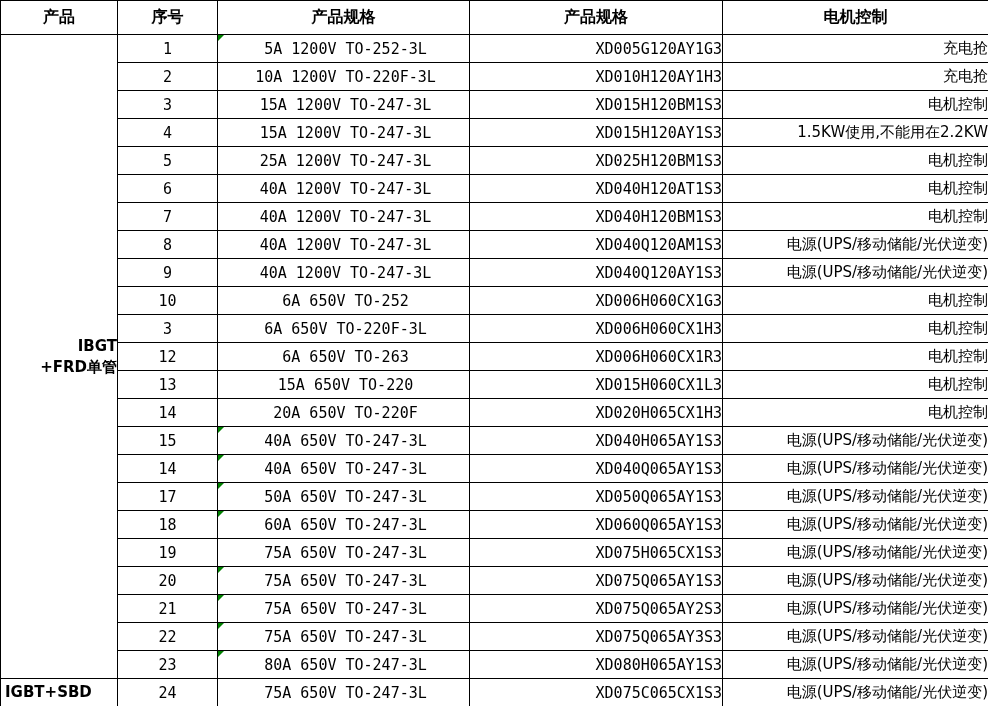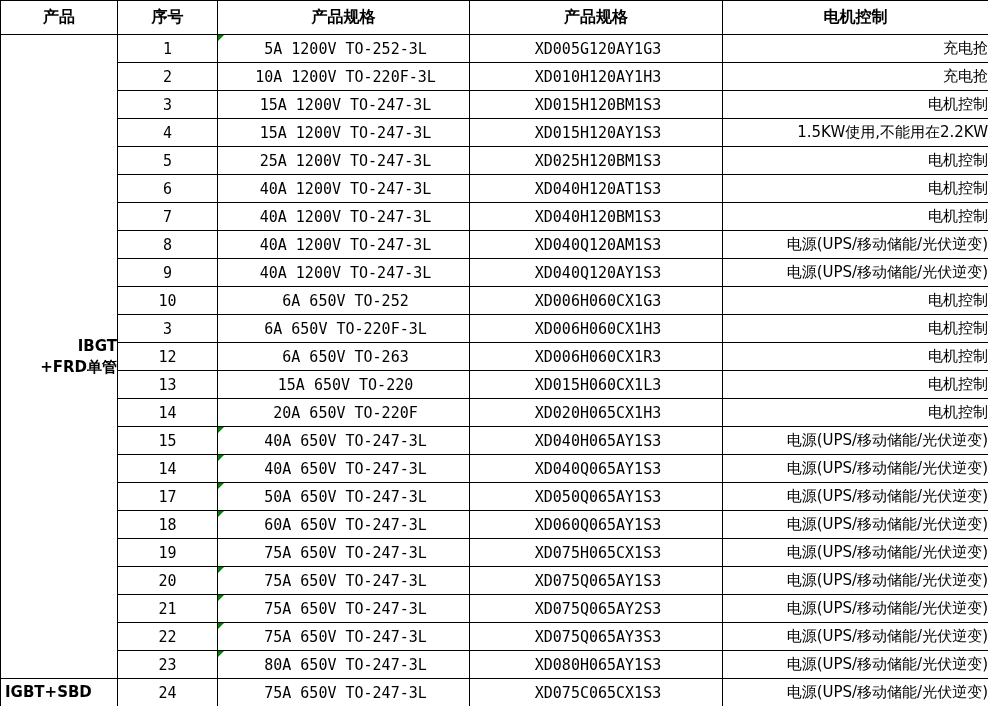--- a/index.html
+++ b/index.html
@@ -41,21 +41,21 @@
     font-weight: bold;
     font-size: 15px;
     white-space: pre-line;
     line-height: 1.4;
     font-family: "DejaVu Sans", sans-serif;
   }
   td.product.center { text-align: right; }
   td.product.left   { text-align: left; padding-left: 4px; }
   td.num  { text-align: center; }
   td.spec { text-align: center; padding-left: 4px; position: relative; }
-  td.part { text-align: center; padding-left: 4px; margin-left: 36px; }
+  td.part { text-align: right; padding-left: 4px; margin-left: 36px; }
   td.app  { text-align: right; font-family: "DejaVu Sans", sans-serif; font-size: 15px; }
   td.part.bold span { font-weight: normal; }
   .marker {
     position: absolute;
     top: 0;
     left: 0;
     width: 6px;
     height: 6px;
     background: #008000;
     clip-path: polygon(0 0, 100% 0, 0 100%);

